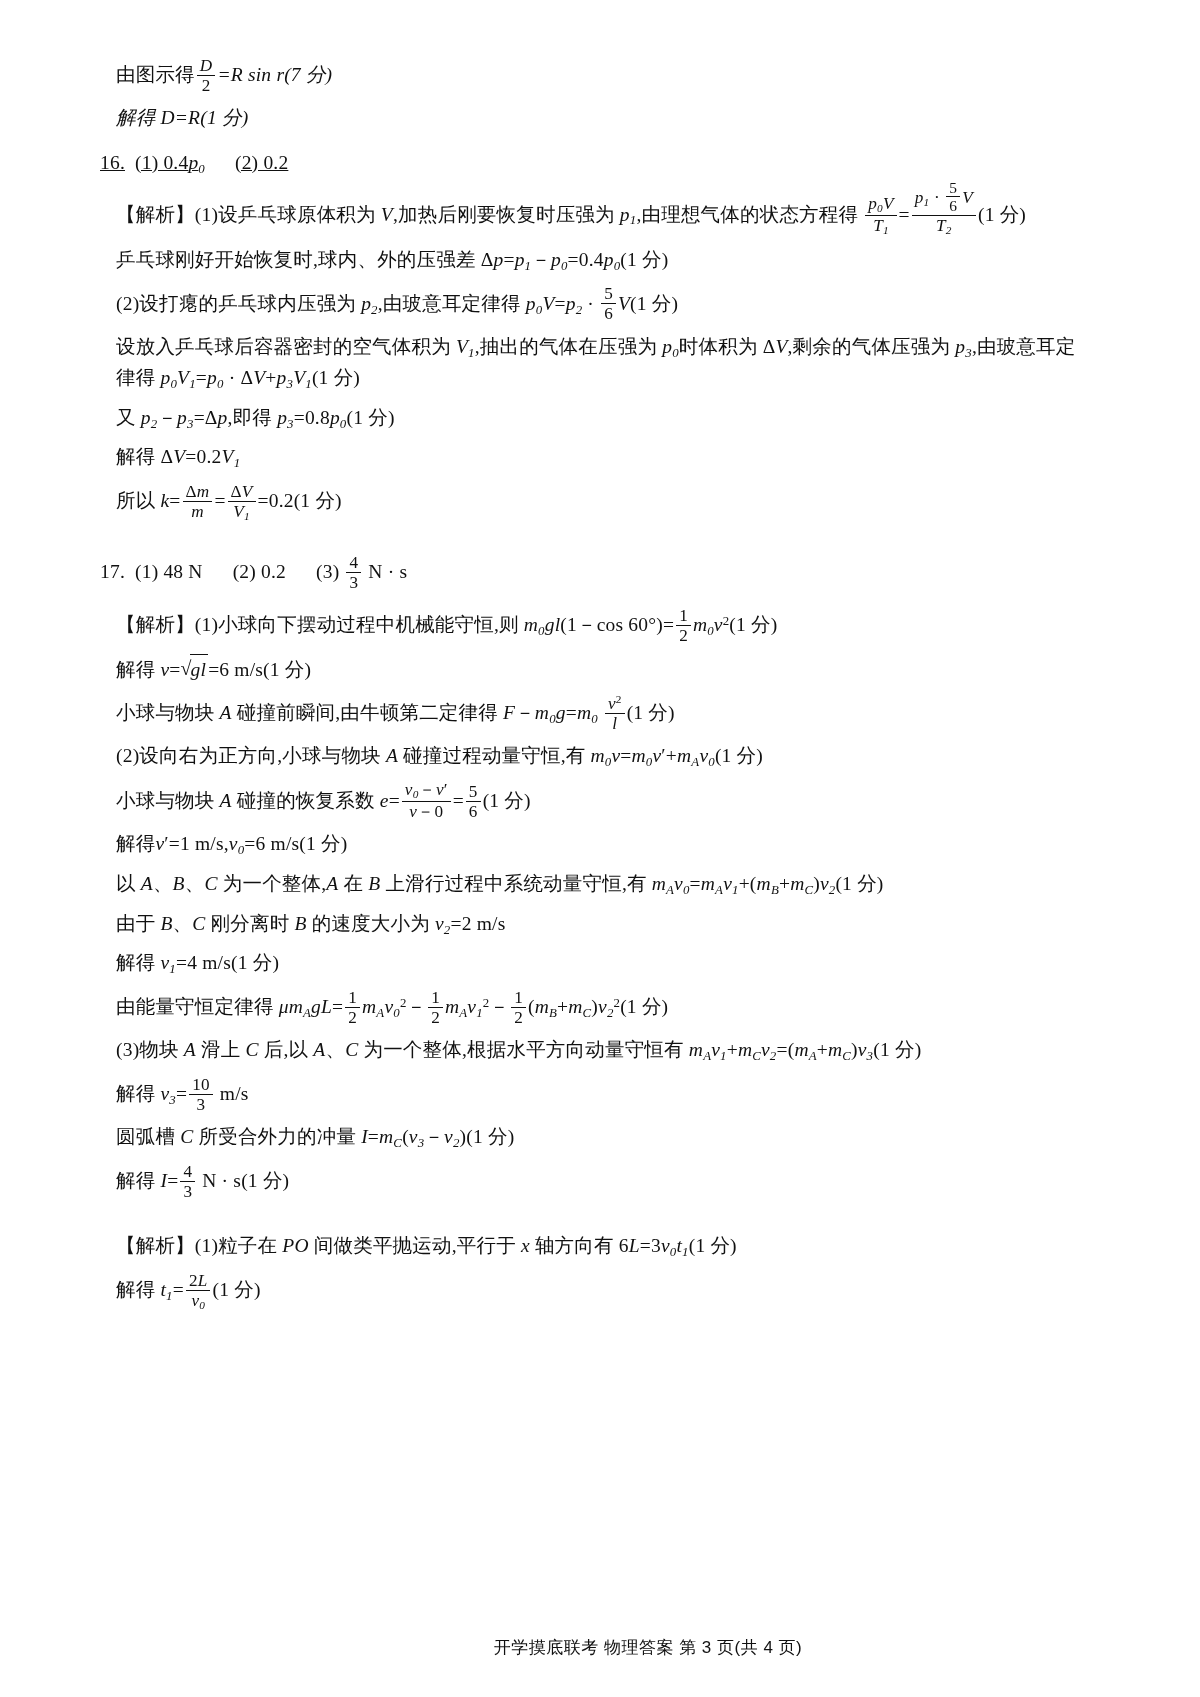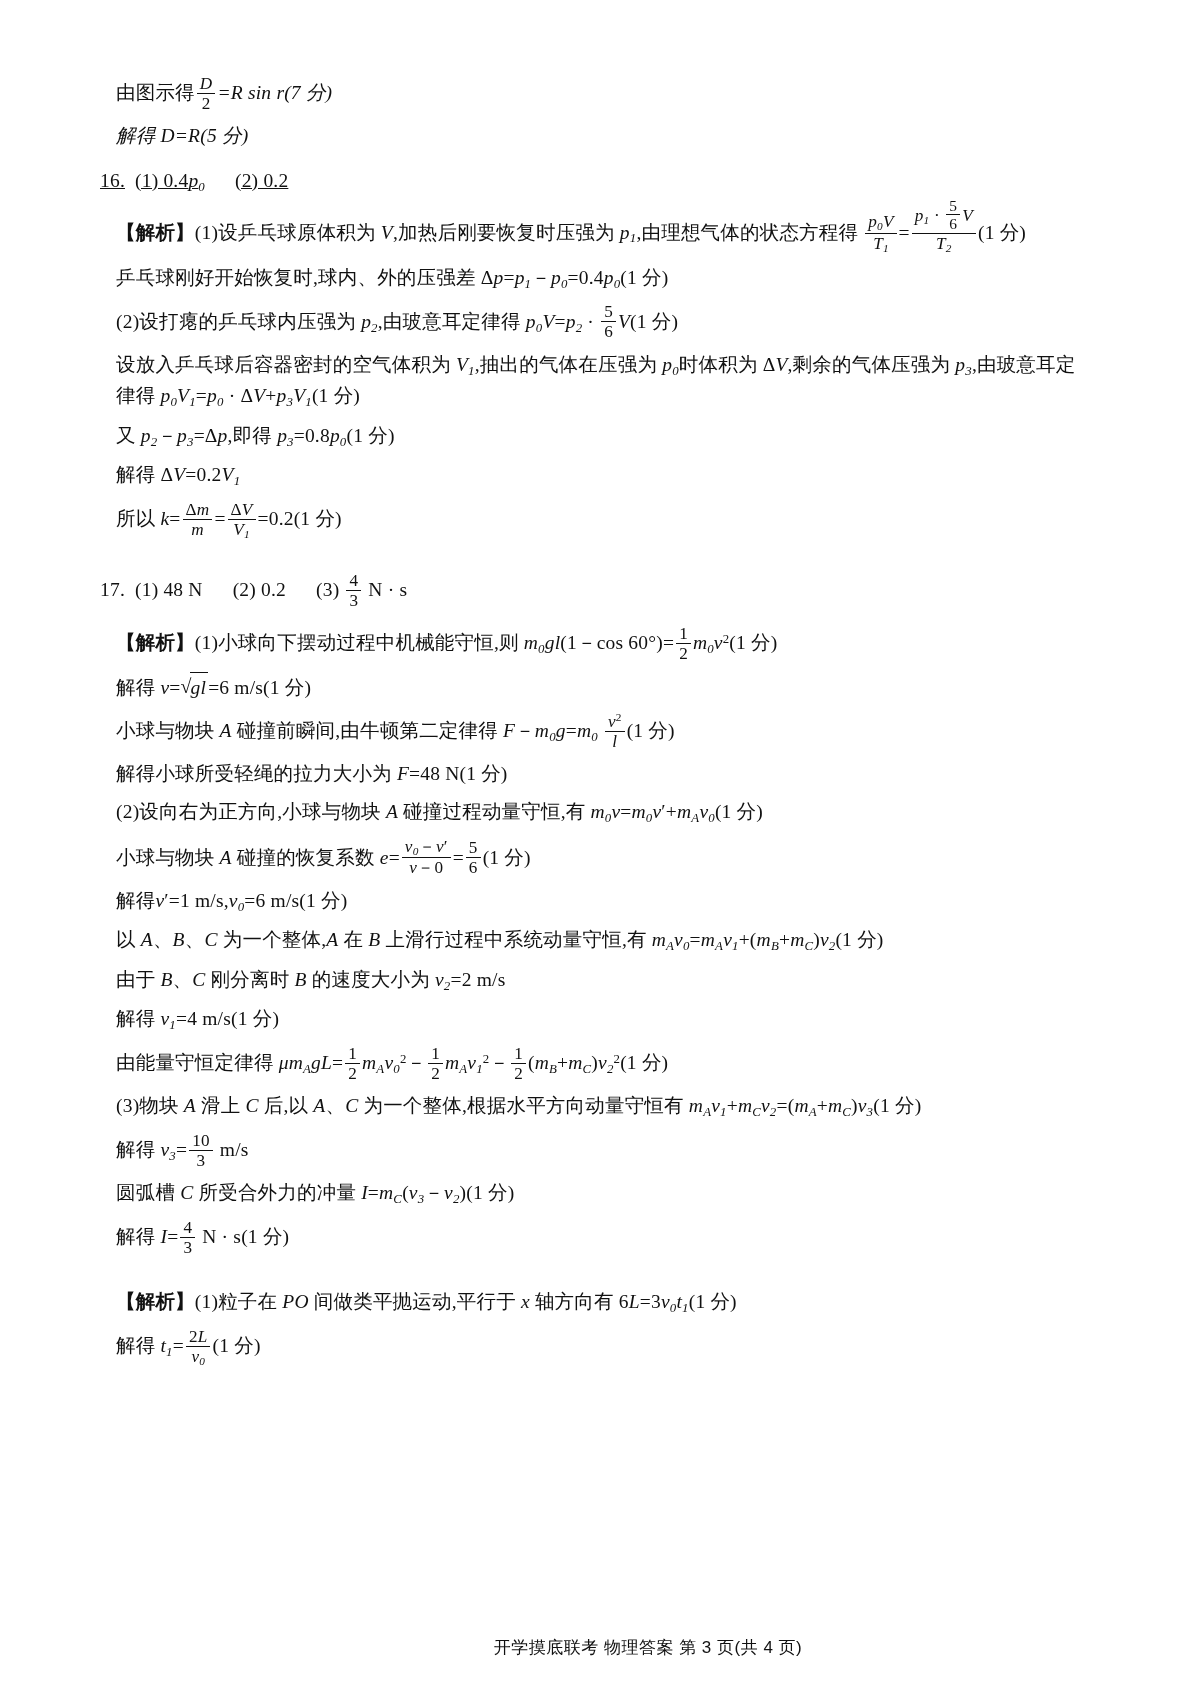--- a/index.html
+++ b/index.html
@@ -18,21 +18,21 @@
   .page {
     position: relative;
     width: 1200px;
     height: 1697px;
     padding: 0;
     box-sizing: border-box;
   }
   .content {
     position: absolute;
     left: 100px;
-    top: 74px;
+    top: 56px;
     width: 980px;
   }
   .line {
     font-size: 19.5px;
     line-height: 1.55;
     margin: 0 0 8px 0;
     letter-spacing: 0.2px;
     white-space: nowrap;
   }
   .line.wrap { white-space: normal; }
@@ -89,21 +89,21 @@
     position: absolute;
     left: 0;
     top: -1px;
     font-size: 1.02em;
   }
   .sqrt > span {
     border-top: 1px solid #111;
     padding: 0 2px 0 1px;
     display: inline-block;
   }
-  .brk { font-weight: bold; }
+  .brk { font-weight: normal; }
 
   .footer {
     position: absolute;
     left: 0;
     top: 1636px;
     width: 1200px;
     text-align: center;
     font-size: 17px;
     font-family: "Liberation Sans", sans-serif;
     color: #111;
@@ -117,21 +117,21 @@
 </head>
 <body>
 
 <div class="page">
   <div class="content">
 
     <div class="line indent">
       <span>由图示得</span><span class="frac frac-big"><span class="it">D</span><span class="den num">2</span></span><span class="it">=R sin r(7 分)</span>
     </div>
     <div class="line indent gap-md">
-      <span class="it">解得 D=R(5 分)</span>
+      <span class="it">解得 D=R(1 分)</span>
     </div>
 
     <div class="line noindent tight">
       <span class="qnum">16.</span><span class="sp-sm"></span>(1) 0.4<i>p</i><sub>0</sub><span class="sp-lg"></span>(2) 0.2
     </div>
     <div class="line indent wrap">
       <span class="brk">【解析】</span>(1)设乒乓球原体积为 <i>V</i>,加热后刚要恢复时压强为 <i>p</i><sub>1</sub>,由理想气体的状态方程得
       <span class="frac frac-big"><span><i>p</i><sub>0</sub><i>V</i></span><span class="den"><i>T</i><sub>1</sub></span></span>=<span class="frac frac-big"><span><i>p</i><sub>1</sub> · <span class="frac" style="font-size:0.9em"><span class="num">5</span><span class="den num">6</span></span><i>V</i></span><span class="den"><i>T</i><sub>2</sub></span></span>(1 分)
     </div>
     <div class="line indent">
@@ -159,23 +159,20 @@
     <div class="line indent">
       <span class="brk">【解析】</span>(1)小球向下摆动过程中机械能守恒,则 <i>m</i><sub>0</sub><i>gl</i>(1－cos 60°)=<span class="frac frac-big"><span class="num">1</span><span class="den num">2</span></span><i>m</i><sub>0</sub><i>v</i><sup class="n">2</sup>(1 分)
     </div>
     <div class="line indent">
       解得 <i>v</i>=<span class="sqrt"><span><i>gl</i></span></span>=6 m/s(1 分)
     </div>
     <div class="line indent">
       小球与物块 <i>A</i> 碰撞前瞬间,由牛顿第二定律得 <i>F</i>－<i>m</i><sub>0</sub><i>g</i>=<i>m</i><sub>0</sub> <span class="frac frac-big"><span><i>v</i><sup class="n">2</sup></span><span class="den"><i>l</i></span></span>(1 分)
     </div>
     <div class="line indent">
-      解得小球所受轻绳的拉力大小为 <i>F</i>=48 N(1 分)
-    </div>
-    <div class="line indent">
       (2)设向右为正方向,小球与物块 <i>A</i> 碰撞过程动量守恒,有 <i>m</i><sub>0</sub><i>v</i>=<i>m</i><sub>0</sub><i>v</i>′+<i>m</i><sub>A</sub><i>v</i><sub>0</sub>(1 分)
     </div>
     <div class="line indent">
       小球与物块 <i>A</i> 碰撞的恢复系数 <i>e</i>=<span class="frac frac-big"><span><i>v</i><sub>0</sub>－<i>v</i>′</span><span class="den"><i>v</i>－0</span></span>=<span class="frac frac-big"><span class="num">5</span><span class="den num">6</span></span>(1 分)
     </div>
     <div class="line indent">
       解得<i>v</i>′=1 m/s,<i>v</i><sub>0</sub>=6 m/s(1 分)
     </div>
     <div class="line indent wrap">
       以 <i>A</i>、<i>B</i>、<i>C</i> 为一个整体,<i>A</i> 在 <i>B</i> 上滑行过程中系统动量守恒,有 <i>m</i><sub>A</sub><i>v</i><sub>0</sub>=<i>m</i><sub>A</sub><i>v</i><sub>1</sub>+(<i>m</i><sub>B</sub>+<i>m</i><sub>C</sub>)<i>v</i><sub>2</sub>(1 分)

